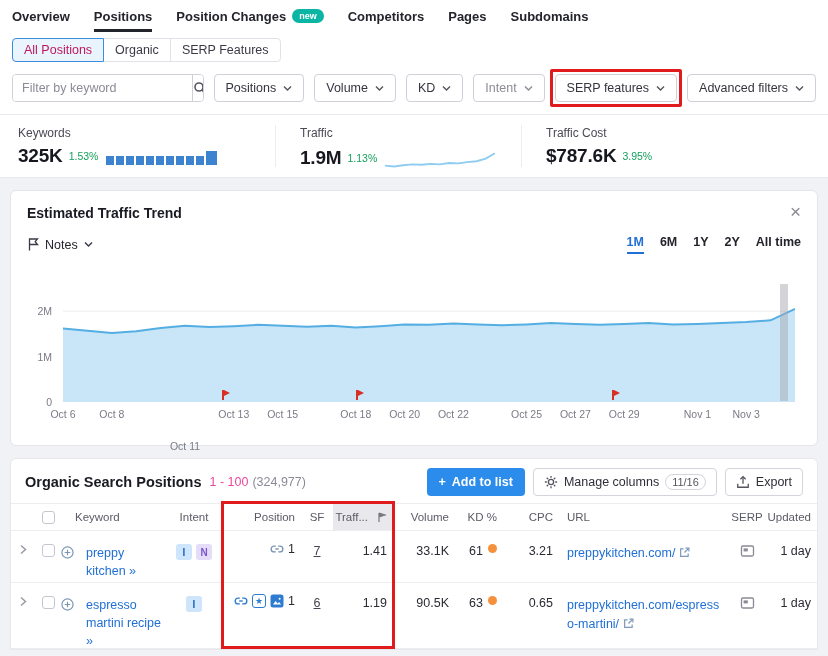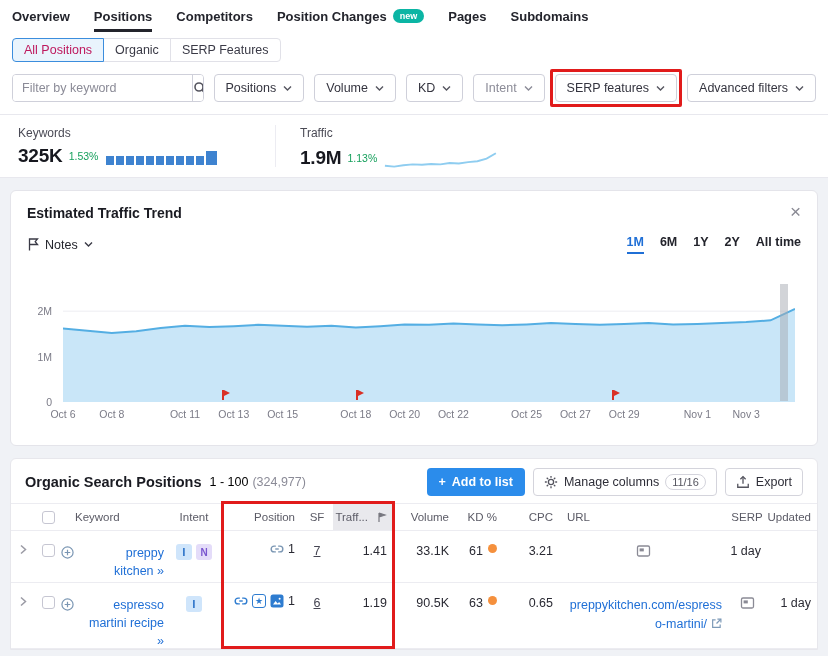--- a/index.html
+++ b/index.html
@@ -65,29 +65,29 @@
   .highlight-band { position:absolute; top:0; bottom:0; width:8px; background:rgba(166,169,178,0.5); z-index:2; }
   .note-flag { position:absolute; bottom:1px; width:2px; height:10px; background:#d93025; z-index:3; }
   .note-flag::after { content:""; position:absolute; left:2px; top:0; width:0; height:0;
                       border-top:3px solid transparent; border-bottom:3px solid transparent; border-left:6px solid #d93025; }
   .xticks { position:absolute; left:36px; right:6px; top:124px; height:16px; }
   .xtick { position:absolute; transform:translateX(-50%); font-size:10.5px; color:#7b7b87; white-space:nowrap; }
   
   .table-card { background:#fff; border:1px solid #e7e7ec; border-radius:6px 6px 0 0; margin:0 10px; position:relative; overflow:hidden; }
   .table-head { display:flex; align-items:center; padding:11px 14px 9px; height:44px; }
   .table-title { font-size:14.5px; font-weight:700; color:#1a1b22; }
-  .table-range { font-size:12.5px; color:#000000; margin-left:8px; }
+  .table-range { font-size:12.5px; color:#ec4899; margin-left:8px; }
   .table-total { font-size:12.5px; color:#8b8b97; margin-left:4px; }
   .table-actions { margin-left:auto; display:flex; gap:8px; align-items:center; }
   .btn { display:flex; align-items:center; gap:6px; border:1px solid #d4d4dc; background:#fff; border-radius:4px;
          height:28px; padding:0 10px; font-size:12.5px; color:#2e2e38; font-family:inherit; cursor:pointer; }
   .btn-primary { display:flex; align-items:center; gap:6px; border:0; background:#2b8ceb; color:#fff; border-radius:4px;
                  height:28px; padding:0 12px; font-size:12.5px; font-weight:700; font-family:inherit; cursor:pointer; }
   .count-badge { border:1px solid #d4d4dc; border-radius:9px; padding:1px 6px; font-size:11px; color:#55555f; }
-  .row-grid { display:grid; grid-template-columns:24px 26px 104px 58px 78px 32px 60px 62px 48px 56px 168px 40px 50px;text-align:right; }
+  .row-grid { display:grid; grid-template-columns:24px 26px 104px 58px 78px 32px 60px 62px 48px 56px 168px 40px 50px; }
   .thead { border-top:1px solid #ececf1; border-bottom:1px solid #ececf1; height:28px; align-items:center;
            font-size:11.5px; color:#5b5b66; }
   .thead > div { display:flex; align-items:center; height:100%; }
   .th-kw { padding-left:14px; } .th-int { justify-content:center; }
   .th-pos { justify-content:flex-end; padding-right:6px; } .th-sf { justify-content:center; }
   .th-traff { background:#e9e9ed; justify-content:flex-end; gap:9px; padding-right:6px; }
   .th-vol,.th-kd,.th-cpc { justify-content:flex-end; padding-right:6px; }
   .th-url { padding-left:8px; } .th-serp { justify-content:center; } .th-upd { justify-content:flex-end; padding-right:6px; }
   .trow { border-bottom:1px solid #ececf1; font-size:12.5px; color:#2a2a33; }
   .trow > .cell { padding-top:13px; display:flex; align-items:flex-start; }
@@ -119,26 +119,26 @@
 <body>
 
 <nav class="topnav">
   <div class="nav-item">
       <span>Overview</span>
     </div>
   <div class="nav-item active">
       <span>Positions</span>
     </div>
   <div class="nav-item">
-      <span>Competitors</span>
-    </div>
-  <div class="nav-item">
     <span>Position Changes</span>
     <span class="new-badge">new</span>
   </div>
+  <div class="nav-item">
+      <span>Competitors</span>
+    </div>
   <div class="nav-item">
       <span>Pages</span>
     </div>
   <div class="nav-item">
       <span>Subdomains</span>
     </div>
 </nav>
 
 <div class="viewtabs">
   <div class="vtab selected">All Positions</div>
@@ -221,20 +221,27 @@
     <div class="stat stat-traffic">
       <div class="stat-label">Traffic</div>
       <div class="stat-value-row">
         <span class="stat-value">1.9M</span>
         <span class="stat-delta">1.13%</span>
         <svg id="spark" width="120" height="26" viewBox="0 0 120 26">
             <polyline id="spark-line" fill="none" stroke="#8fcdf0" stroke-width="2" points="2.0,21.1 11.7,22.0 21.3,20.6 31.0,19.7 40.7,20.1 50.3,19.2 60.0,19.7 69.7,18.3 79.3,18.7 89.0,17.3 98.7,16.4 108.3,13.6 118.0,8.0"></polyline>
           </svg>
       </div>
     </div>
+    <div class="stat stat-cost">
+      <div class="stat-label">Traffic Cost</div>
+      <div class="stat-value-row">
+        <span class="stat-value">$787.6K</span>
+        <span class="stat-delta">3.95%</span>
+      </div>
+    </div>
   </section>
 
   <section class="trend-card">
     <div class="trend-head">
       <h2 class="trend-title">Estimated Traffic Trend</h2>
       <span class="close-x">×</span>
     </div>
     <div class="trend-sub">
       <div class="notes">
         <svg width="12" height="13" viewBox="0 0 12 13" fill="none" stroke="#3a3a46" stroke-width="1.3">
@@ -269,21 +276,21 @@
           <polyline id="trend-line" fill="none" stroke="#54aee3" stroke-width="2" points="0.0,44.5 25.1,46.7 50.1,49.0 75.2,47.2 100.3,44.0 125.3,41.8 150.4,43.1 175.5,42.2 200.5,40.8 225.6,41.8 250.7,42.7 275.7,41.8 300.8,43.6 325.9,42.2 350.9,40.4 376.0,40.8 401.1,39.5 426.1,40.4 451.2,41.3 476.3,40.4 501.3,39.0 526.4,39.9 551.5,40.8 576.5,39.9 601.6,39.0 626.7,40.4 651.7,39.9 676.8,39.0 701.9,38.1 726.9,36.3 752.0,25.0"></polyline>
         </svg>
         <div class="highlight-band" id="hl-band" style="left: 98%;"></div>
       <span class="note-flag" style="left: 21.67%;"></span>
           <span class="note-flag" style="left: 40%;"></span>
           <span class="note-flag" style="left: 75%;"></span>
         </div>
       <div class="xticks" id="xticks">
         <span class="xtick" style="left: 0%;">Oct 6</span>
         <span class="xtick" style="left: 6.67%;">Oct 8</span>
-        <span class="xtick" style="left: 16.67%;">Oct 11</span>
+        <span class="xtick" style="left: 16.67%; margin-top: 32px;">Oct 11</span>
         <span class="xtick" style="left: 23.33%;">Oct 13</span>
         <span class="xtick" style="left: 30%;">Oct 15</span>
         <span class="xtick" style="left: 40%;">Oct 18</span>
         <span class="xtick" style="left: 46.67%;">Oct 20</span>
         <span class="xtick" style="left: 53.33%;">Oct 22</span>
         <span class="xtick" style="left: 63.33%;">Oct 25</span>
         <span class="xtick" style="left: 70%;">Oct 27</span>
         <span class="xtick" style="left: 76.67%;">Oct 29</span>
         <span class="xtick" style="left: 86.67%;">Nov 1</span>
         <span class="xtick" style="left: 93.33%;">Nov 3</span>
@@ -389,20 +396,27 @@
       <div class="cell c-vol">
           <span>33.1K</span>
         </div>
       <div class="cell c-kd">
           <span>61</span>
           <span class="kd-dot"></span>
         </div>
       <div class="cell c-cpc">
           <span>3.21</span>
         </div>
+      <div class="cell c-url">
+          <span class="urllink"><span>preppykitchen.com/</span><svg class="ext-ico" width="11" height="11" viewBox="0 0 12 12" fill="none" stroke="currentColor" stroke-width="1.3">
+              <path d="M5 2H1.8v8.2H10V7"></path>
+              <path d="M7 1.2h3.8V5"></path>
+              <path d="M10.6 1.4L6 6"></path>
+            </svg></span>
+        </div>
       <div class="cell c-serp">
           <svg width="15" height="14" viewBox="0 0 15 14" fill="none">
             <rect x="1.5" y="2" width="12" height="10" rx="1.5" stroke="#8a8a95" stroke-width="1.3"></rect>
             <rect x="3.6" y="4.4" width="4.2" height="3" fill="#8a8a95"></rect>
           </svg>
         </div>
       <div class="cell c-upd">
           <span>1 day</span>
         </div>
     </div>

